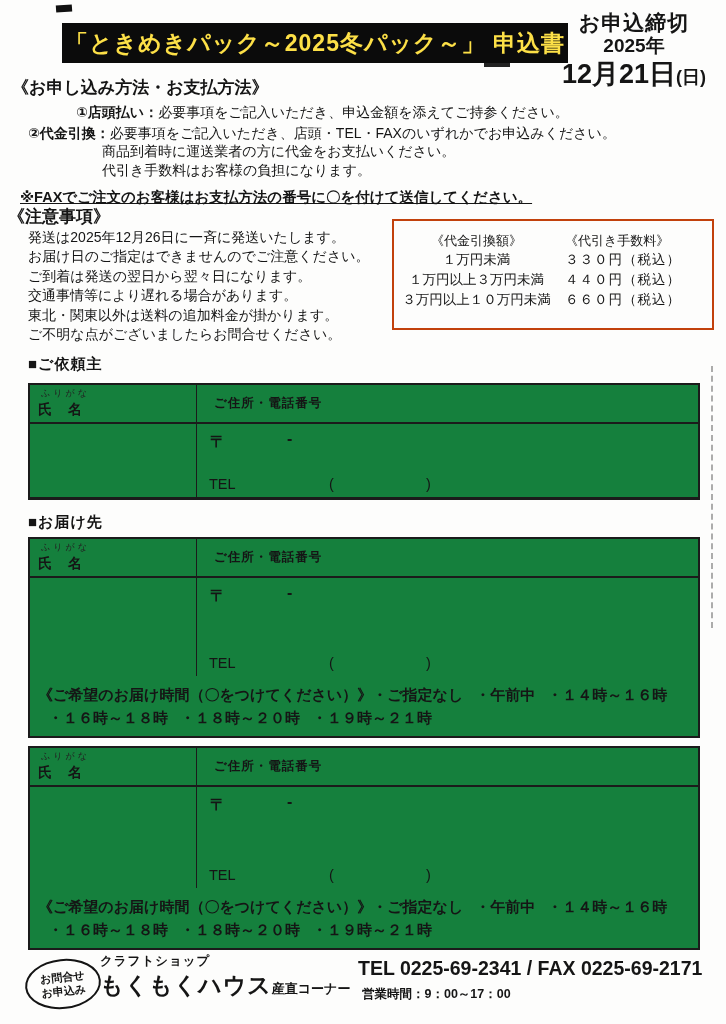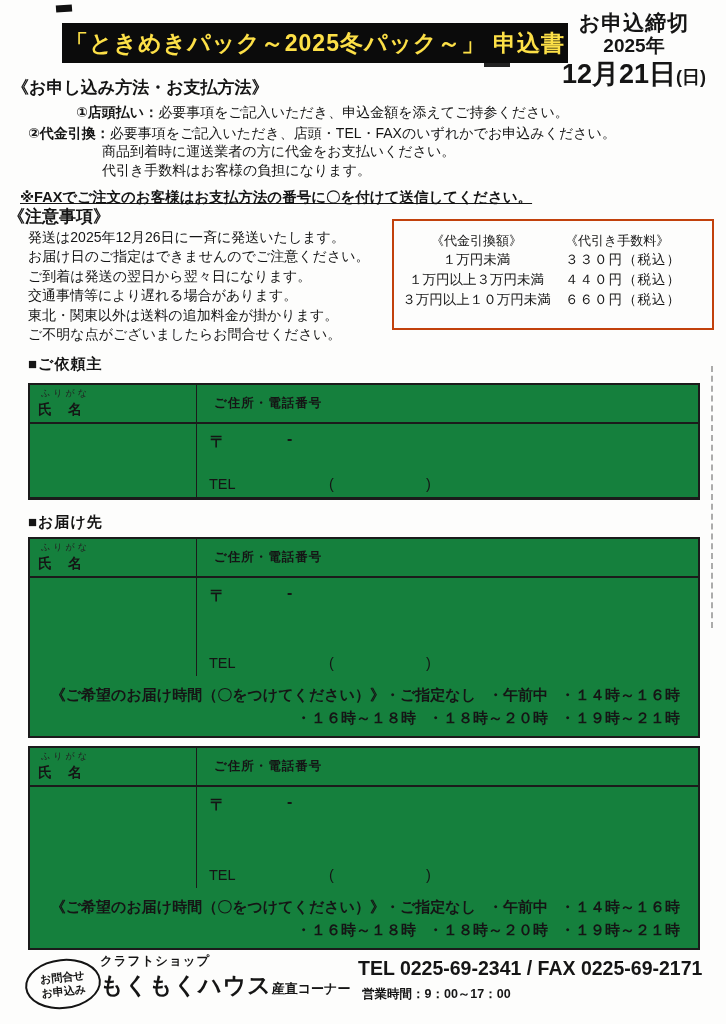--- a/index.html
+++ b/index.html
@@ -45,21 +45,21 @@
   .fh-addr{flex:1;display:flex;align-items:center;padding-left:17px;font-size:12.5px;font-weight:bold;letter-spacing:1px;}
   .fbody{display:flex;flex:1;}
   .fb-name{width:167px;border-right:1.5px solid #1b1b1b;box-sizing:border-box;}
   .fb-addr{flex:1;position:relative;}
   .postal{position:absolute;top:8px;left:13px;font-size:16px;font-weight:bold;}
   .pdash{position:absolute;top:6px;left:90px;font-size:16px;font-weight:bold;}
   .telrow{position:absolute;bottom:5px;left:12px;font-size:14.5px;white-space:nowrap;}
   .telrow .po{margin-left:90px;}
   .telrow .pc{margin-left:88px;}
   .ftime{border-top:3px solid #15803d;padding:4px 6px 7px 8px;font-size:15px;font-weight:bold;
-         line-height:23px;white-space:nowrap;text-align:right;}
+         line-height:23px;white-space:nowrap;}
   .ftime .opt{margin-right:12px;}
   .ftime .l2{padding-left:10px;}
 
   
   .oval{left:25px;top:959px;width:72px;height:46px;border:2.5px solid #141414;border-radius:50%;
         display:flex;flex-direction:column;align-items:center;justify-content:center;
         font-size:11px;font-weight:bold;line-height:14px;transform:rotate(-6deg);background:#fdfdfc;}
   .shop{left:100px;top:953px;white-space:nowrap;}
   .shop-type{font-size:12.5px;font-weight:bold;letter-spacing:1px;}
   .shop-name{font-size:23px;font-weight:bold;letter-spacing:1px;}

